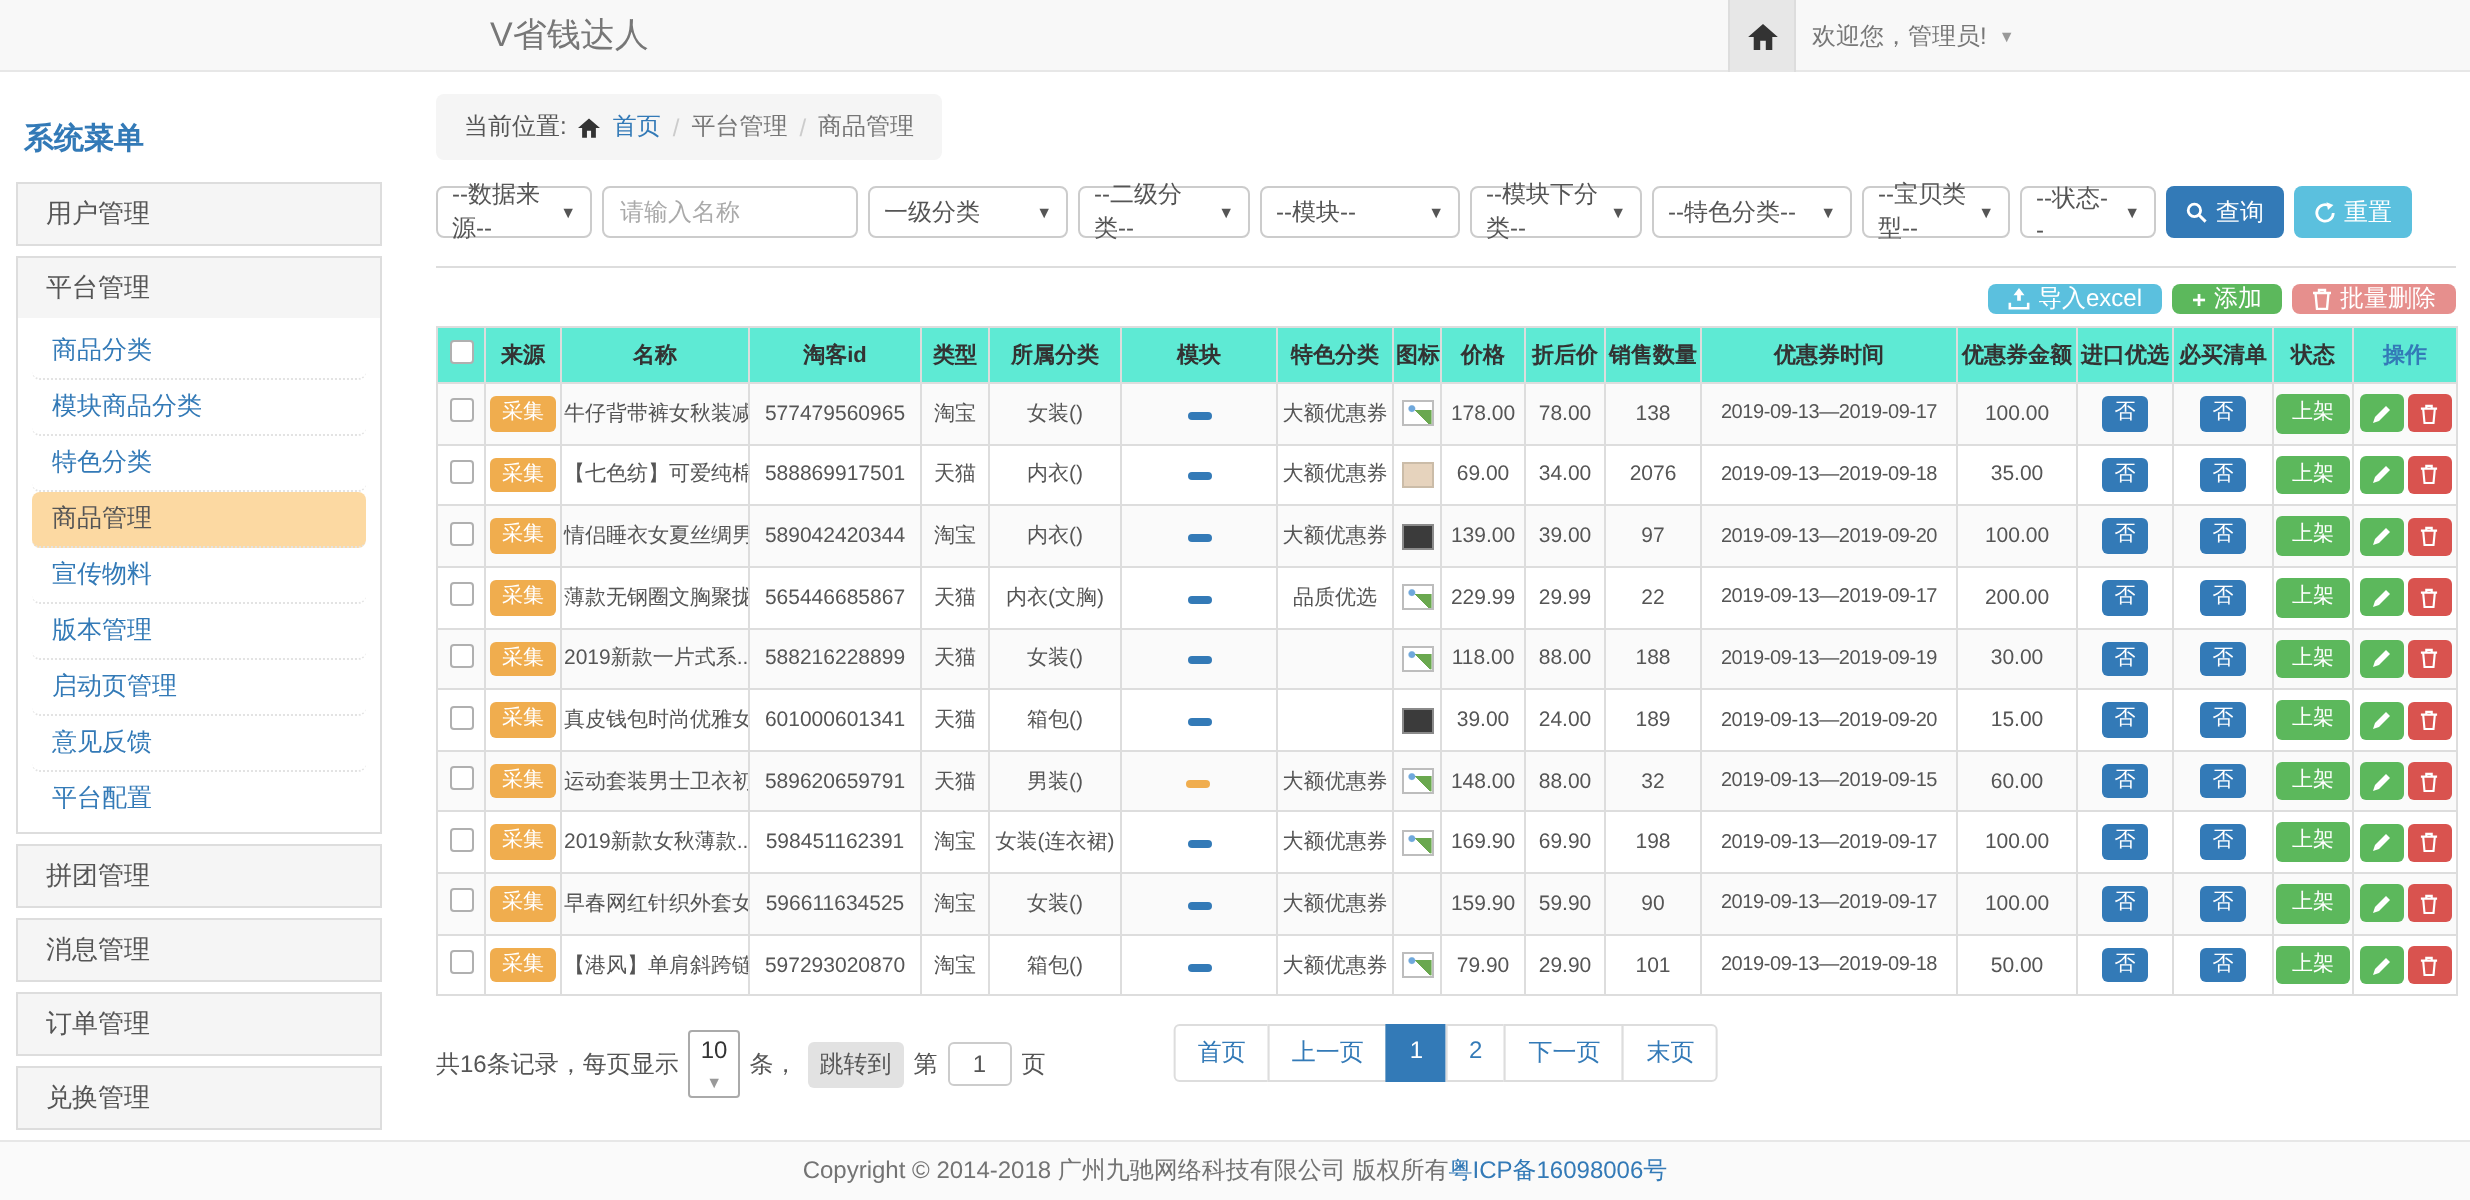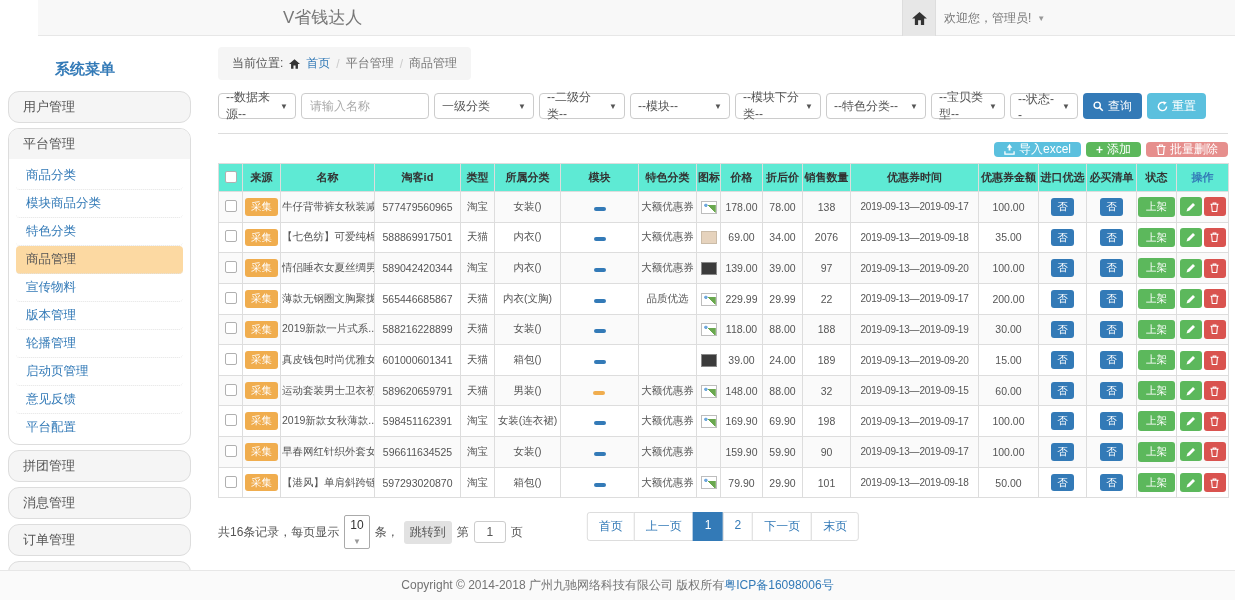--- a/index.html
+++ b/index.html
@@ -1,32 +1,32 @@
 <!DOCTYPE html>
 <html><head>
 <meta charset="utf-8">
 <style>
   * { margin:0; padding:0; box-sizing:border-box; }
   html,body { width:1235px; height:600px; overflow:hidden; background:#fff;
     font-family:"Liberation Sans","DejaVu Sans",sans-serif; }
   .page { position:relative; width:1235px; height:600px; background:#fff; }
 
   
-  .top-header { position:relative; height:36px; background:#f8f8f8; border-bottom:1px solid #e7e7e7;margin-left:38px; }
+  .top-header { position:relative; height:36px; background:#f8f8f8; border-bottom:1px solid #e7e7e7; }
   .app-title { position:absolute; left:245px; top:0; line-height:36px; font-size:17px; color:#777; }
   .header-right { position:absolute; left:864px; top:0; height:36px; display:flex; align-items:stretch; }
   .home-box { width:34px; display:flex; align-items:center; justify-content:center;
     background:#e7e7e7; border-left:1px solid #ddd; border-right:1px solid #ddd; cursor:pointer; }
   .welcome { display:flex; align-items:center; gap:6px; padding:0 8px; font-size:12px; color:#777; cursor:pointer; }
   .caret-down { font-size:8px; color:#999; }
 
   
   .sidebar { position:absolute; left:8px; top:50px; width:183px; z-index:1; }
-  .menu-title { color:#337ab7; font-weight:bold; font-size:15px; padding:10px 4px 12px 4px;margin-left:43px; }
-  .side-panel { border:1px solid #ddd; border-radius:11px; margin-bottom:5px; background:#fff; overflow:hidden; }
+  .menu-title { color:#337ab7; font-weight:bold; font-size:15px; padding:10px 4px 12px 4px; }
+  .side-panel { border:1px solid #ddd; border-radius:0; margin-bottom:5px; background:#fff; overflow:hidden; }
   .top-link { background:#f5f5f5; padding:6px 14px; font-size:13px; color:#555; cursor:pointer; }
   .sub-list { padding:3px 7px; }
   .sub-link { display:block; padding:5px 10px; font-size:12.5px; color:#337ab7; text-decoration:none;
     border-bottom:1px dotted #e3e3e3; border-radius:4px; cursor:pointer; }
   .sub-link:last-child { border-bottom:none; }
   .sub-link.active { background:#fcd9a2; color:#555; }
 
   
   .main { position:absolute; left:218px; top:47px; width:1010px; }
   .breadcrumb { display:inline-flex; align-items:center; gap:6px; background:#f5f5f5; border-radius:4px;
@@ -126,21 +126,20 @@
     <div class="side-panel top-link">用户管理</div>
     <div class="side-panel">
       <div class="top-link">平台管理</div>
       <div class="sub-list">
         <a class="sub-link">商品分类</a>
         <a class="sub-link">模块商品分类</a>
         <a class="sub-link">特色分类</a>
         <a class="sub-link active">商品管理</a>
         <a class="sub-link">宣传物料</a>
         <a class="sub-link">版本管理</a>
-        <a class="sub-link">轮播管理</a>
         <a class="sub-link">启动页管理</a>
         <a class="sub-link">意见反馈</a>
         <a class="sub-link">平台配置</a>
       </div>
     </div>
     <div class="side-panel top-link">拼团管理</div>
     <div class="side-panel top-link">消息管理</div>
     <div class="side-panel top-link">订单管理</div>
     <div class="side-panel top-link">兑换管理</div>
 

